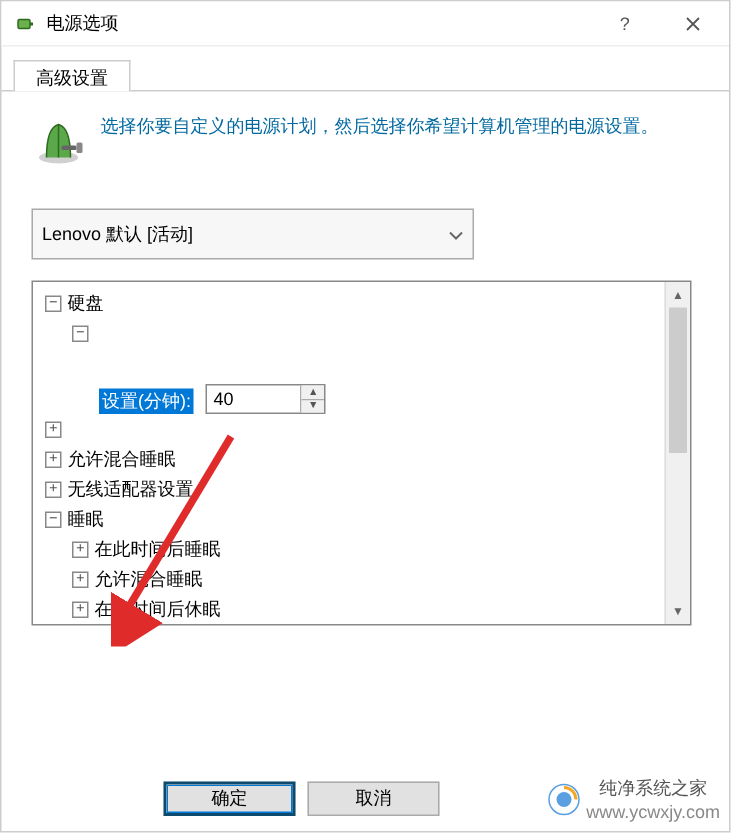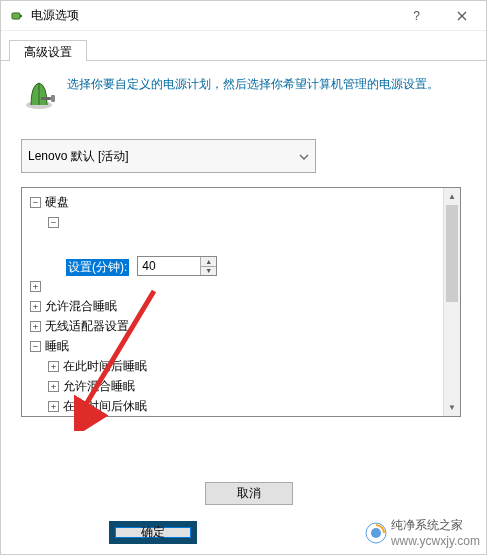--- a/index.html
+++ b/index.html
@@ -215,29 +215,30 @@
       position: absolute;
       left: 0; right: 0;
       bottom: 10px;
       display: flex;
       justify-content: center;
       gap: 8px;
       padding-right: 115px;
       padding-left: 30px;
     }
     .footer .btn { width: 88px; justify-content: center; }
-    .btn.primary { border: 6px solid #0c4a6e; box-shadow: inset 0 0 0 1px #0078d7; margin-top: 39px; }
+    .btn.primary { border: 2px solid #0c4a6e; box-shadow: inset 0 0 0 1px #0078d7; }
     .watermark {
       position: absolute;
       right: 6px; bottom: 6px;
       display: flex;
       align-items: center;
       gap: 4px;
       font-size: 12px;
       color: #555;
+      text-align: center;
     }
     .watermark .url { color: #888; font-size: 12px; }
     .wm-icon {
       width: 22px; height: 22px;
       border-radius: 50%;
       display: inline-flex;
       align-items: center; justify-content: center;
     }
     .arrow-overlay {
       position: absolute;

